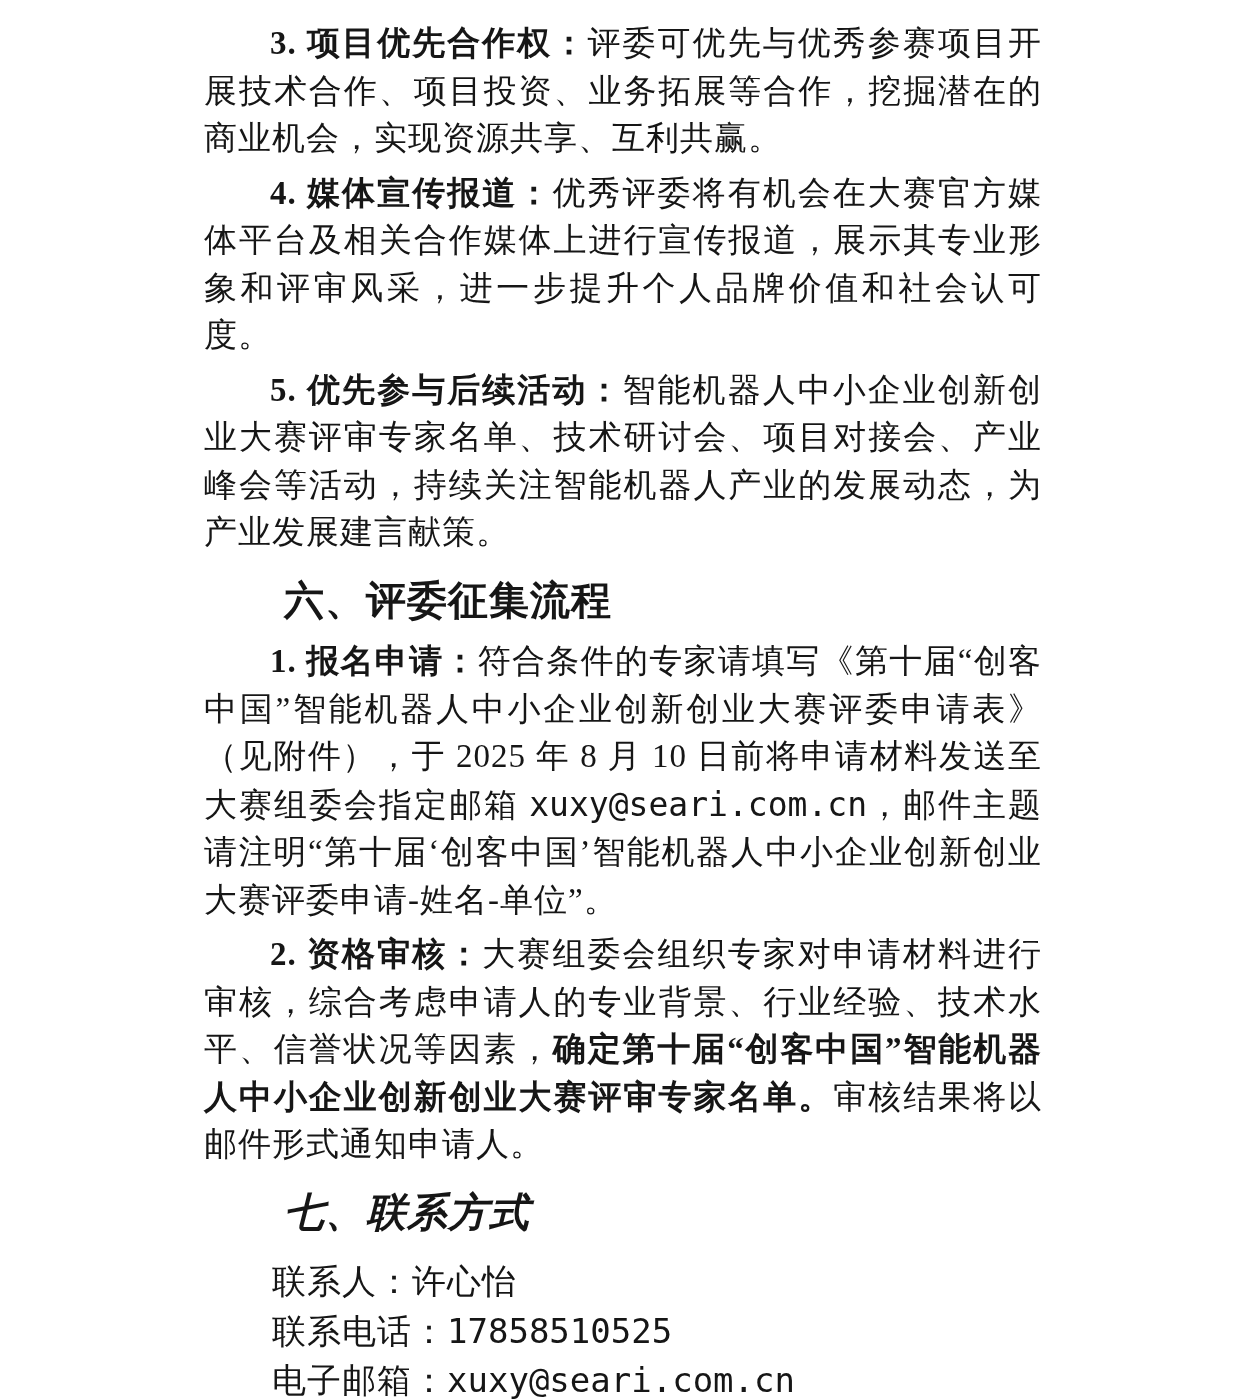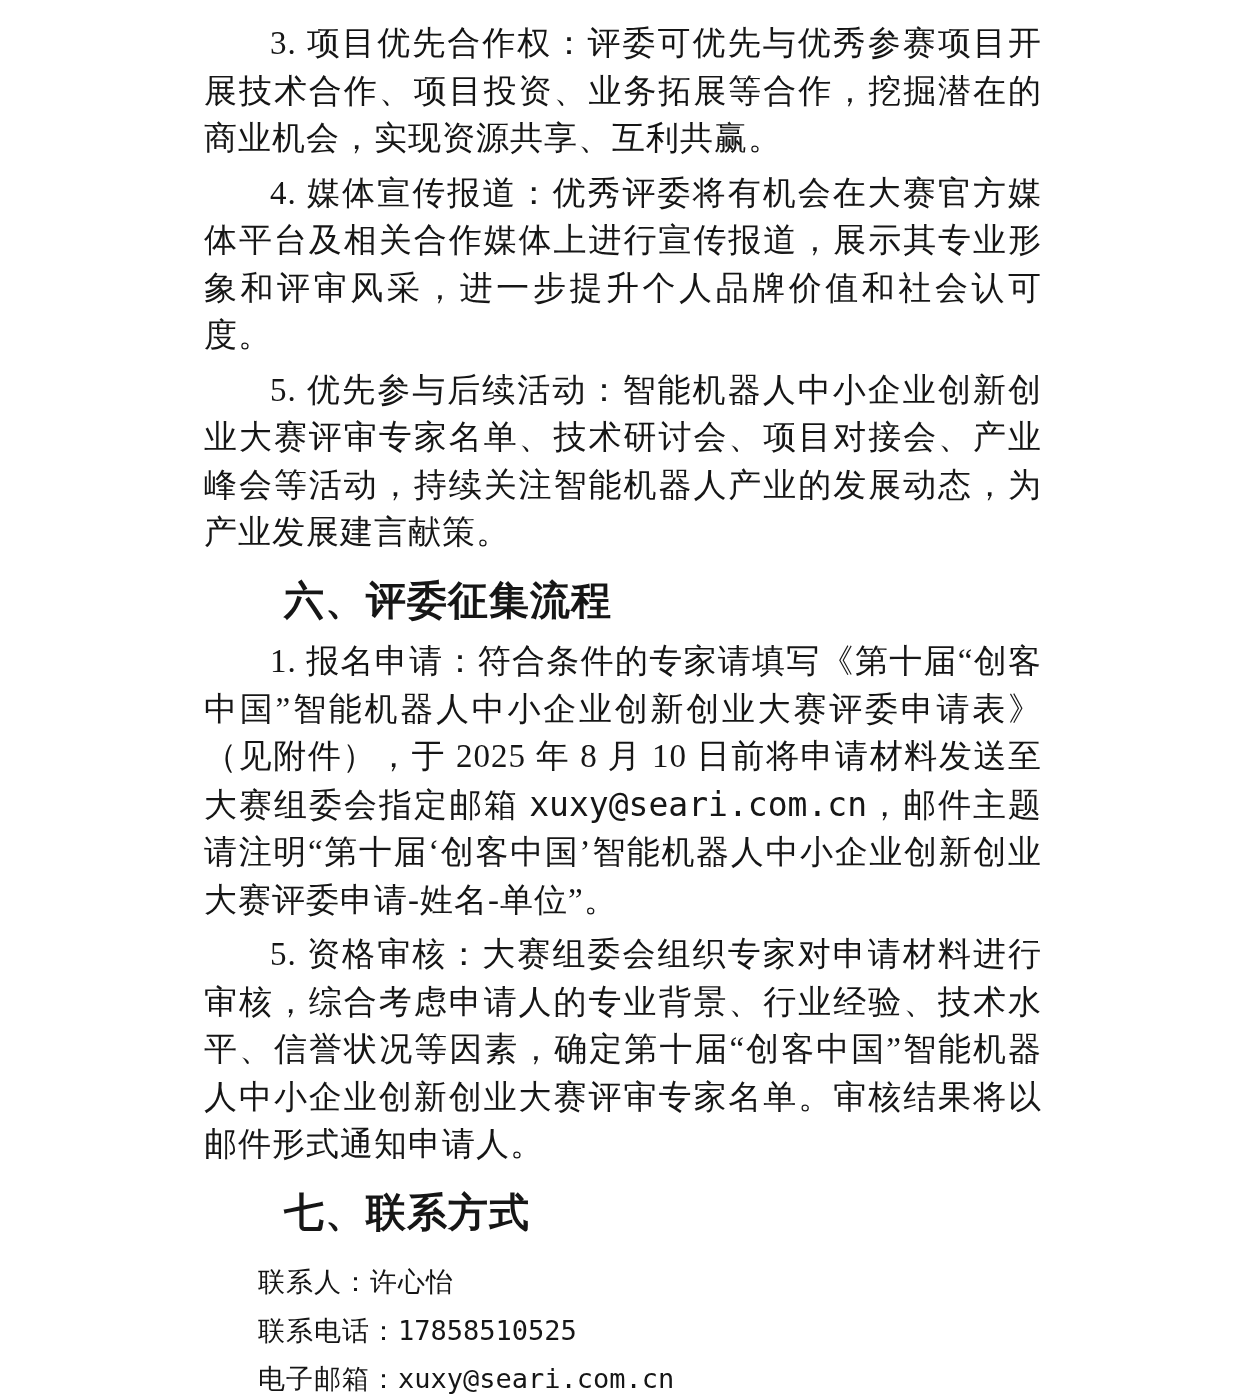--- a/index.html
+++ b/index.html
@@ -23,56 +23,57 @@
   }
   .doc-paragraph {
     margin: 0 0 7px 0;
     font-size: 33px;
     line-height: 47.5px;
     letter-spacing: 1px;
     text-align: justify;
     text-indent: 2em;
   }
   .seg-bold {
-    font-weight: normal;
+    font-weight: bold;
   }
   .mono {
     font-family: "DejaVu Sans Mono", "Liberation Mono", monospace;
     letter-spacing: 0;
     text-align: right;
   }
   .doc-heading {
     font-family: "Liberation Sans", "DejaVu Sans", sans-serif;
     font-size: 40px;
     line-height: 47.5px;
     font-weight: bold;
     letter-spacing: 1px;
     margin: 20px 0 14px 0;
     text-indent: 2em;
   }
   .doc-heading.last {
     margin-bottom: 22px;
+    font-style: italic;
   }
   .contact-line {
     margin: 0;
-    font-size: 27px;
+    font-size: 34px;
     line-height: 48.5px;
     letter-spacing: 1px;
     text-indent: 2em;
   }
 </style>
 </head>
 <body>
 
 <div class="page">
   <div>
       <p class="doc-paragraph"><span class="seg-bold">3. 项目优先合作权：</span><span>评委可优先与优秀参赛项目开展技术合作、项目投资、业务拓展等合作，挖掘潜在的商业机会，实现资源共享、互利共赢。</span></p>
       <p class="doc-paragraph"><span class="seg-bold">4. 媒体宣传报道：</span><span>优秀评委将有机会在大赛官方媒体平台及相关合作媒体上进行宣传报道，展示其专业形象和评审风采，进一步提升个人品牌价值和社会认可度。</span></p>
       <p class="doc-paragraph"><span class="seg-bold">5. 优先参与后续活动：</span><span>智能机器人中小企业创新创业大赛评审专家名单、技术研讨会、项目对接会、产业峰会等活动，持续关注智能机器人产业的发展动态，为产业发展建言献策。</span></p>
       <h2 class="doc-heading">六、评委征集流程</h2>
       <p class="doc-paragraph"><span class="seg-bold">1. 报名申请：</span><span>符合条件的专家请填写《第十届“创客中国”智能机器人中小企业创新创业大赛评委申请表》（见附件），于 2025 年 8 月 10 日前将申请材料发送至大赛组委会指定邮箱 </span><span class="mono">xuxy@seari.com.cn</span><span>，邮件主题请注明“第十届‘创客中国’智能机器人中小企业创新创业大赛评委申请-姓名-单位”。</span></p>
-      <p class="doc-paragraph"><span class="seg-bold">5. 资格审核：</span><span>大赛组委会组织专家对申请材料进行审核，综合考虑申请人的专业背景、行业经验、技术水平、信誉状况等因素，</span><span class="seg-bold">确定第十届“创客中国”智能机器人中小企业创新创业大赛评审专家名单。</span><span>审核结果将以邮件形式通知申请人。</span></p>
+      <p class="doc-paragraph"><span class="seg-bold">2. 资格审核：</span><span>大赛组委会组织专家对申请材料进行审核，综合考虑申请人的专业背景、行业经验、技术水平、信誉状况等因素，</span><span class="seg-bold">确定第十届“创客中国”智能机器人中小企业创新创业大赛评审专家名单。</span><span>审核结果将以邮件形式通知申请人。</span></p>
       <h2 class="doc-heading last">七、联系方式</h2>
       <p class="contact-line"><span>联系人：</span><span class="">许心怡</span></p>
       <p class="contact-line"><span>联系电话：</span><span class="mono">17858510525</span></p>
       <p class="contact-line"><span>电子邮箱：</span><span class="mono">xuxy@seari.com.cn</span></p>
     </div>
 </div>
 
 </body></html>

